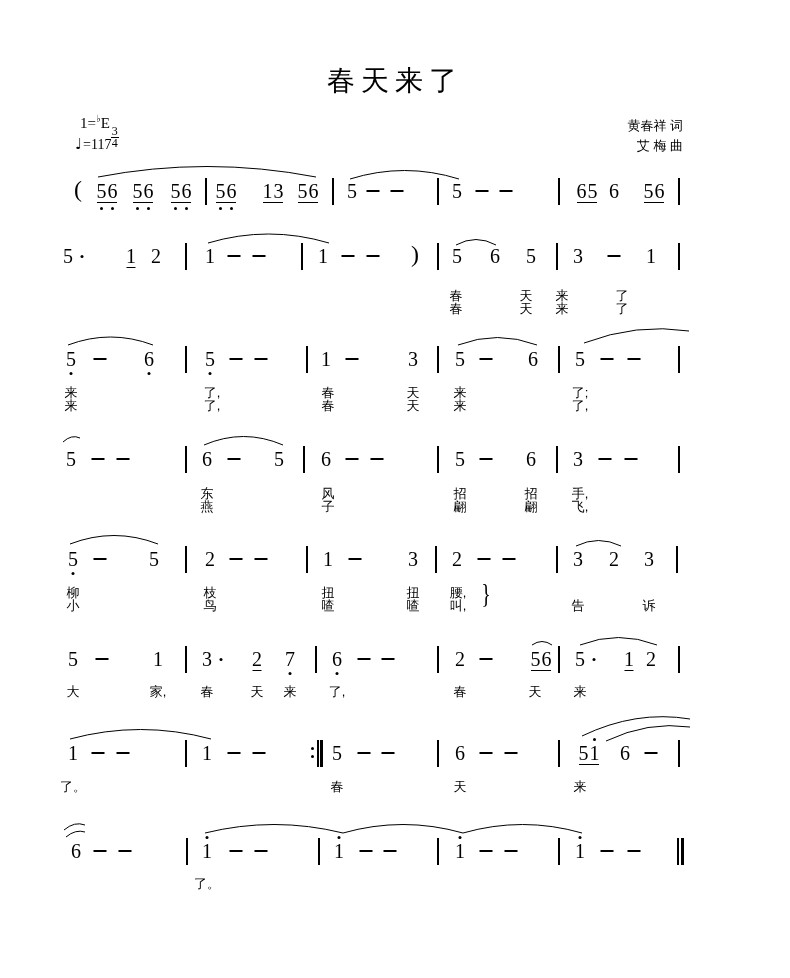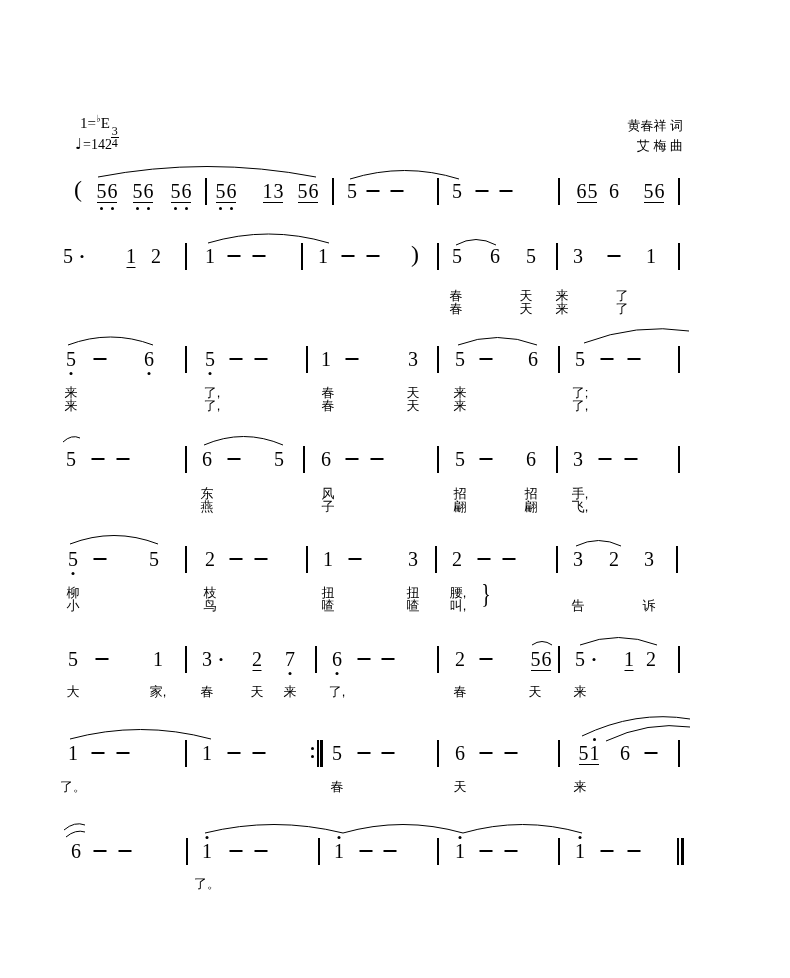--- a/index.html
+++ b/index.html
@@ -41,30 +41,31 @@
   .repeat .rthin{left:6px;top:0;width:1.5px;height:27px;}
   .repeat .rthick{left:9px;top:0;width:2.5px;height:27px;}
   .final{position:absolute;width:7px;height:27px;}
   .final .fthin{left:0;top:0;width:2px;height:27px;}
   .final .fthick{left:4px;top:0;width:3px;height:27px;}
 </style>
 </head>
 <body>
 
 <div id="sheet">
+  <div class="title">春天来了</div>
 
   <div class="keyarea">
     <span>1=</span><sup>♭</sup><span>E</span><span class="frac">
         <span class="num">3</span>
         <span class="den">4</span>
       </span>
   </div>
 
   <div class="tempo">
-    <span class="tnote">♩</span><span>=142</span>
+    <span class="tnote">♩</span><span>=117</span>
   </div>
 
   <div class="credits">
     <div>黄春祥 词</div>
     <div>艾 梅 曲</div>
   </div>
 
   <div id="score">
       <svg width="790" height="978">
         <path d="M 98 177 Q 207 156 316 177" fill="none" stroke="#000" stroke-width="1"></path>

